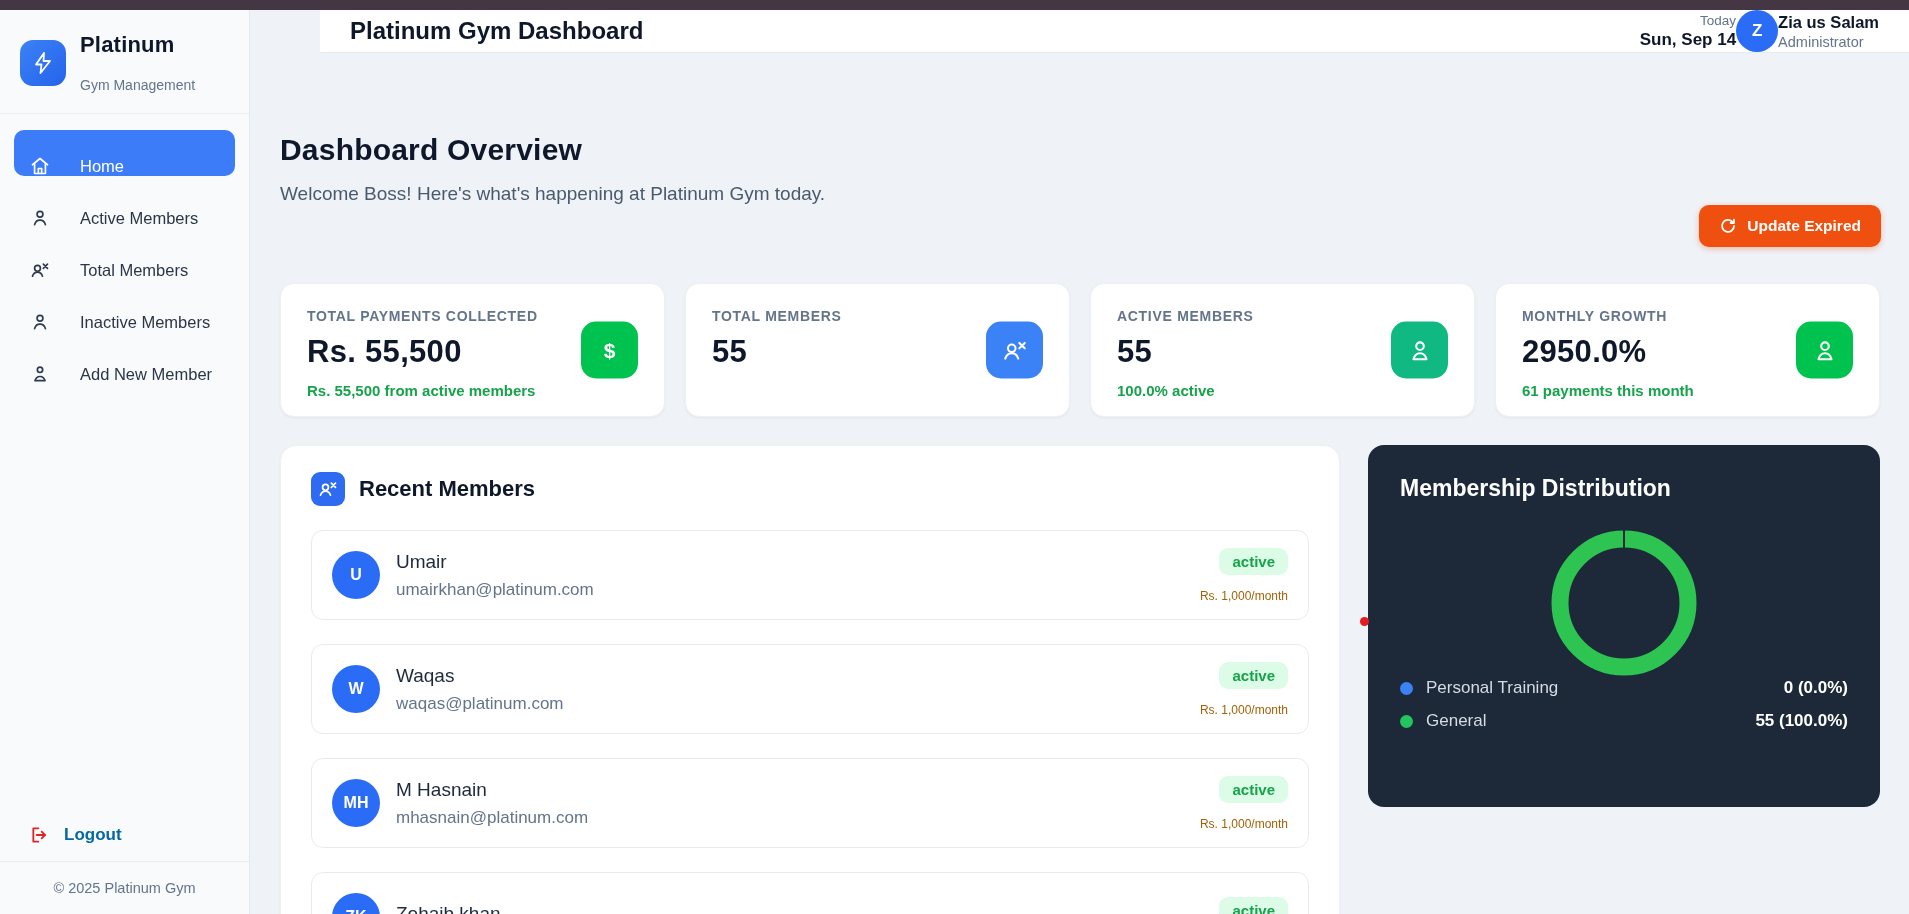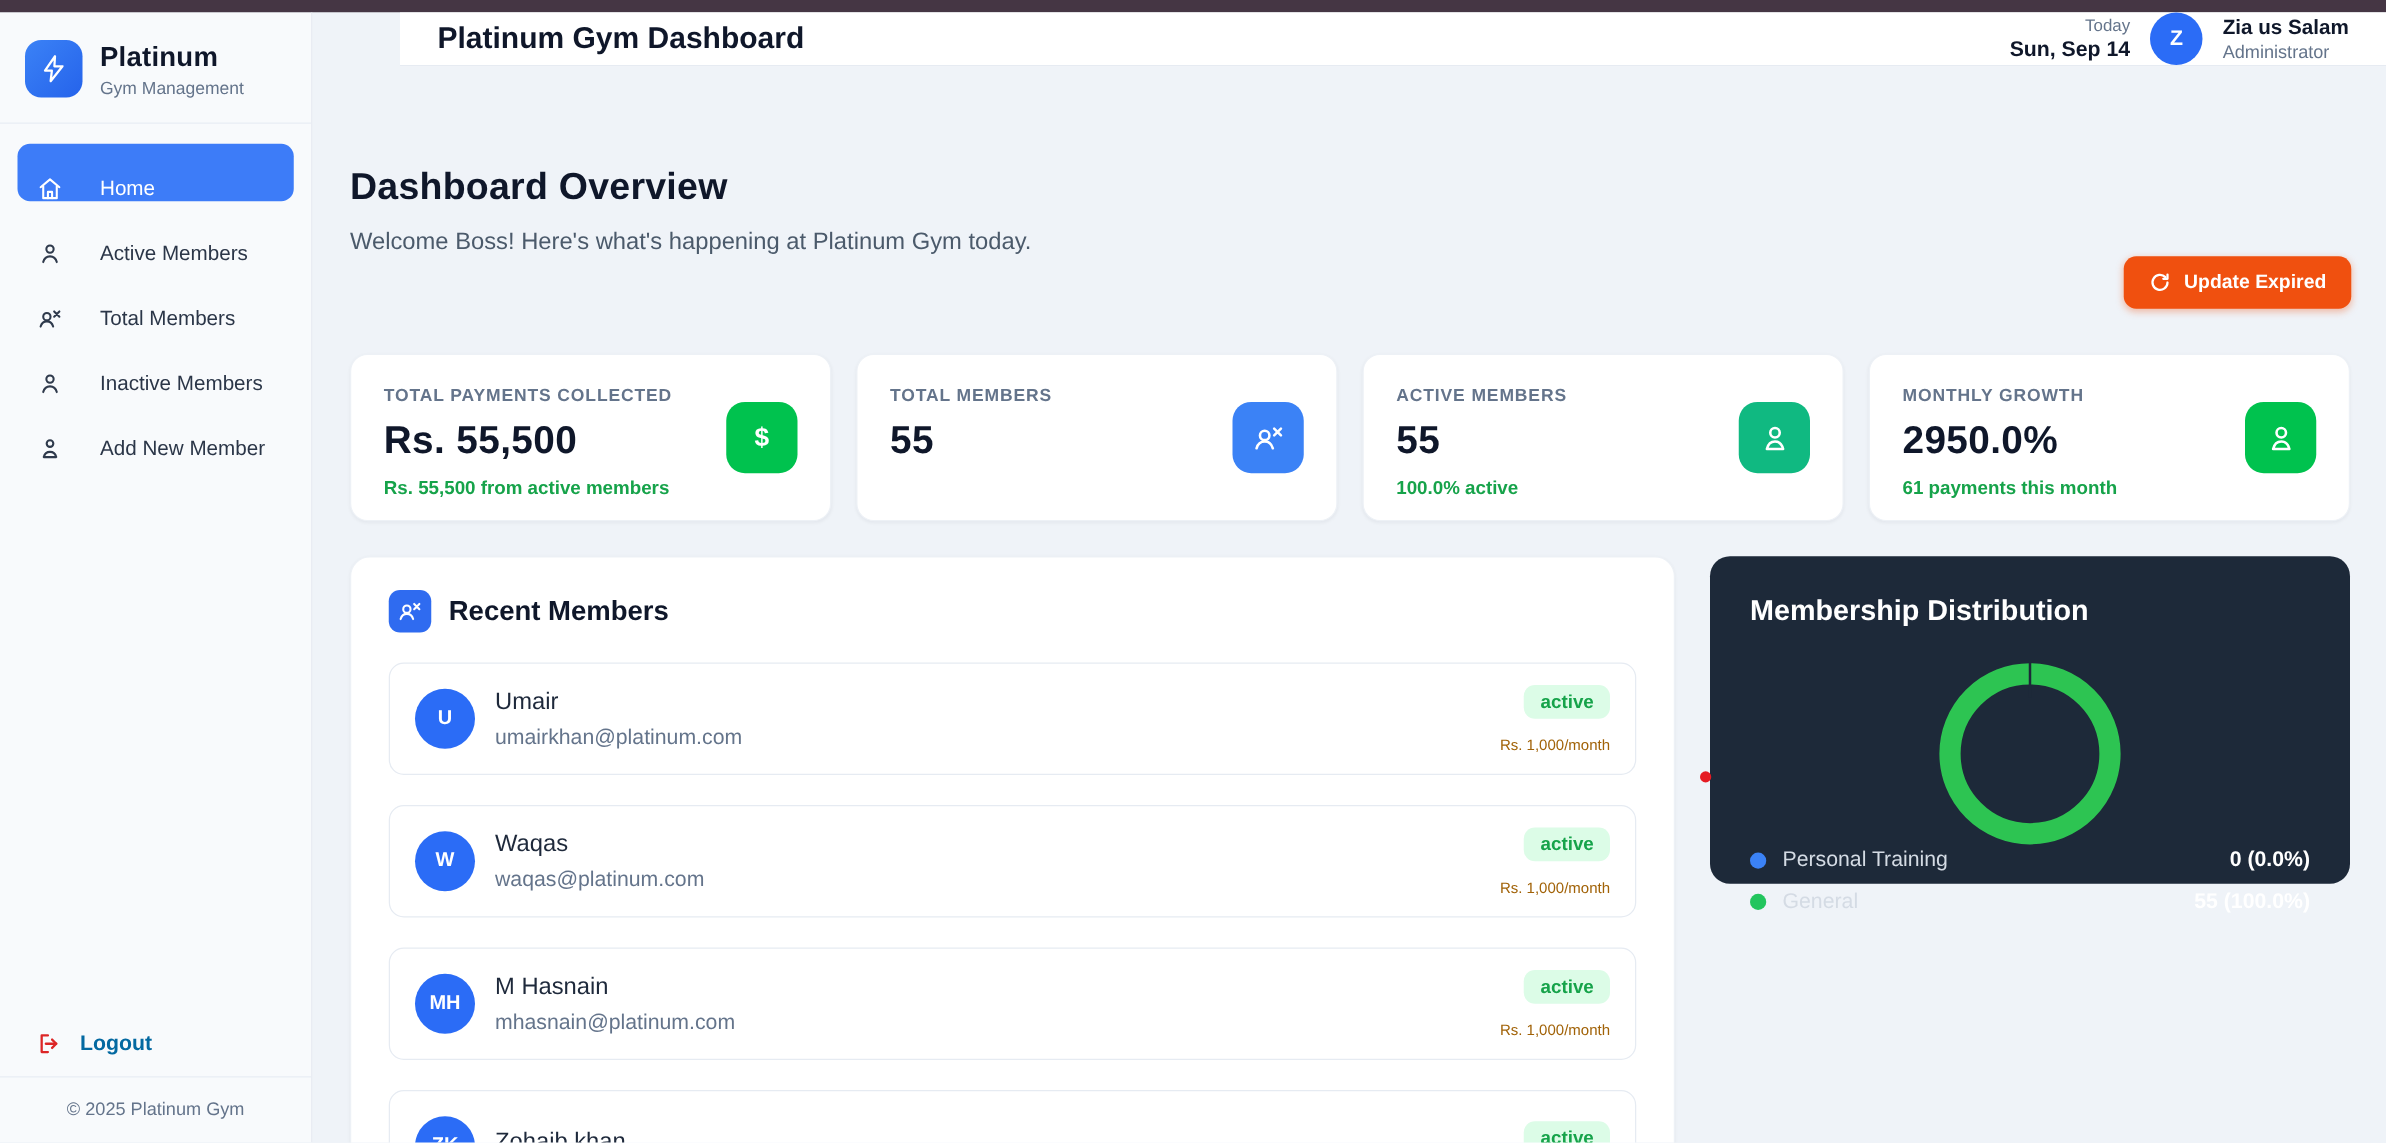--- a/index.html
+++ b/index.html
@@ -9,41 +9,41 @@
   .layout { display:flex; height:904px; }
 
   
   .sidebar { width:250px; background:#f8fafc; border-right:1px solid #e3e8ef;
              display:flex; flex-direction:column; }
   .brand { display:flex; align-items:center; gap:14px; padding:22px 20px 20px; }
   .brand-icon { width:46px; height:46px; border-radius:13px;
                 background:linear-gradient(135deg,#3b82f6,#2563eb);
                 display:flex; align-items:center; justify-content:center; flex:none; }
   .brand-name { font-size:22px; font-weight:700; color:#0f172a; letter-spacing:.2px; }
-  .brand-sub { font-size:14px; color:#64748b; margin-top:3px; }
+  .brand-sub { font-size:14px; color:#64748b; margin-top:19px; }
   .sidebar-divider { border-bottom:1px solid #e8edf3; }
   .nav { padding:16px 14px 0; }
   .nav-item { display:flex; align-items:flex-end; gap:30px; height:46px; padding:0 16px;
               border-radius:10px; font-size:16.5px; font-weight:400; color:#2b3648;
               margin-bottom:6px; cursor:pointer; }
   .nav-item.active { background:#3d7cf8; color:#ffffff; }
   .nav-item.active svg { stroke:#ffffff; }
   .nav-item svg { stroke:#2f3a4c; }
   .sb-spacer { flex:1; }
   .logout { display:flex; align-items:center; gap:14px; padding:0 30px; height:52px;
             color:#0369a1; font-size:17px; font-weight:600; cursor:pointer; }
   .sb-footer { border-top:1px solid #e8edf3; padding:18px 10px; text-align:center;
                font-size:14.5px; color:#64748b; }
 
   
   .main { flex:1; display:flex; flex-direction:column; background:#eff3f8; }
   .header { height:78px; background:#ffffff; border-bottom:1px solid #e6ebf2;
             margin-left:70px; display:flex; align-items:center; padding:0 30px; }
   .header-title { font-size:24px; font-weight:800; color:#0f172a; }
-  .header-right { margin-left:auto; display:flex; align-items:center; gap:16px; }
+  .header-right { margin-left:auto; display:flex; align-items:center; }
   .date-block { text-align:right; }
   .date-label { font-size:13.5px; color:#64748b; }
   .date-value { font-size:17px; font-weight:700; color:#0f172a; margin-top:2px; }
   .avatar { width:42px; height:42px; border-radius:50%; background:#2b6cf6; color:#fff;
             display:flex; align-items:center; justify-content:center;
             font-size:17px; font-weight:700; flex:none; }
   .user-name { font-size:16.5px; font-weight:700; color:#0f172a; }
   .user-role { font-size:14.5px; color:#64748b; margin-top:2px; }
 
   .content { padding:80px 28px 0 30px; }
@@ -83,21 +83,21 @@
   .m-avatar { width:48px; height:48px; border-radius:50%; background:#2b6cf6; color:#fff;
               display:flex; align-items:center; justify-content:center;
               font-size:16px; font-weight:700; flex:none; }
   .m-name { font-size:19px; font-weight:400; color:#1e293b; }
   .m-email { font-size:17px; color:#64748b; margin-top:7px; }
   .m-right { margin-left:auto; text-align:right; }
   .m-badge { display:inline-block; background:#dcfce7; color:#16a34a; font-size:15px;
              font-weight:600; padding:5px 13px; border-radius:9px; }
   .m-rate { font-size:12px; color:#a16207; margin-top:14px;text-align:right; }
 
-  .dist-card { width:512px; height:262px; background:#1d2939; border-radius:16px;
+  .dist-card { width:512px; height:362px; background:#1d2939; border-radius:16px;
                padding:30px 32px; color:#fff; }
   .dist-title { font-size:23px; font-weight:800; }
   .donut-wrap { display:flex; justify-content:center; margin-top:26px; }
   .legend { }
   .legend-row { display:flex; align-items:center; gap:13px; margin-bottom:13px; }
   .legend-dot { width:13px; height:13px; border-radius:50%; flex:none; }
   .legend-label { font-size:17px; color:#d4dbe4; }
   .legend-value { margin-left:auto; font-size:17px; font-weight:700; color:#fff; }
 
   .red-dot { position:absolute; left:1360px; top:617px; width:9px; height:9px;

